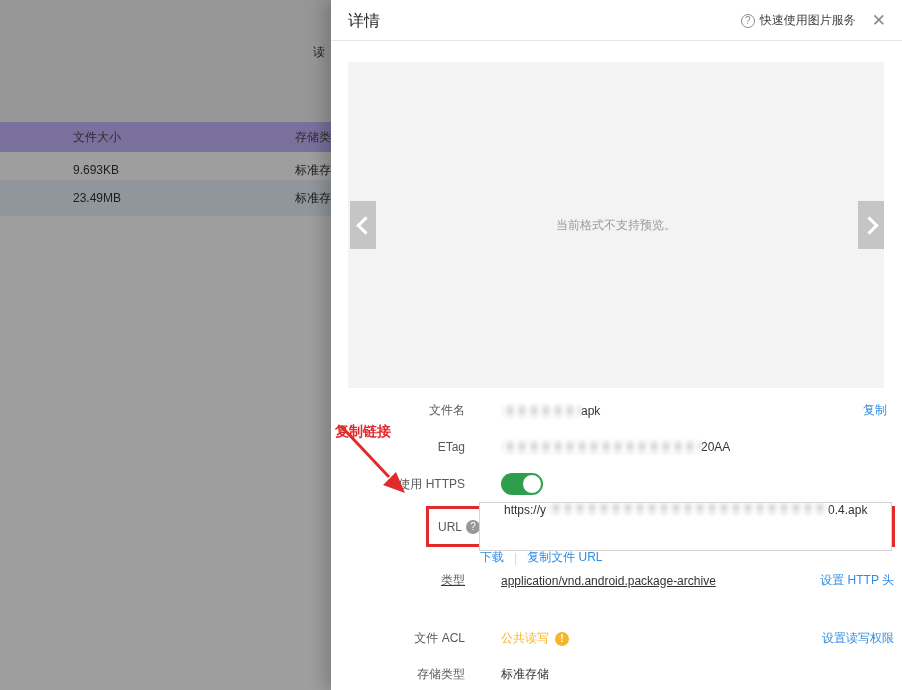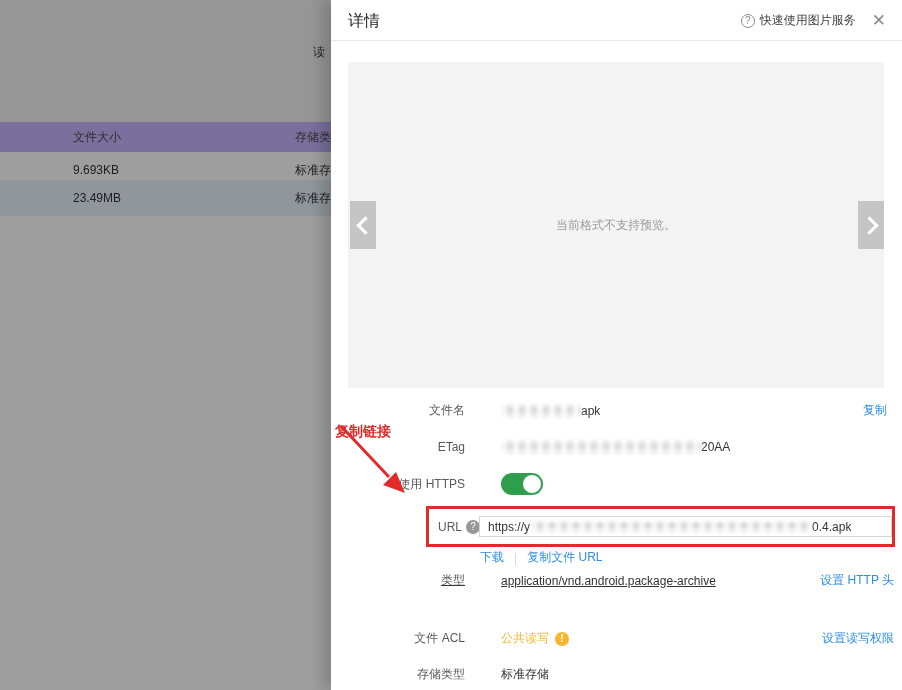--- a/index.html
+++ b/index.html
@@ -57,22 +57,22 @@
 
   .toggle { position:relative; width:42px; height:22px; border-radius:11px; background:#2e9e4c; cursor:pointer; }
   .toggle-knob { position:absolute; right:1px; top:1px; width:20px; height:20px; border-radius:50%;
     background:#fff; border:1px solid #2e9e4c; }
 
   .url-redbox { position:absolute; left:95px; top:506px; width:469px; height:41px;
     border:3px solid #e12b2b; display:flex; align-items:center; padding-left:9px; }
   .url-label { width:38px; color:#595959; display:flex; align-items:center; gap:4px; flex:none; }
   .q-filled { width:14px; height:14px; border-radius:50%; background:#979797; color:#fff; font-size:10px;
     line-height:14px; text-align:center; display:inline-block; flex:none; }
-  .url-input { margin-left:3px; width:414px; height:21px; border:1px solid #d4d4d4; background:#fff;
-    display:flex; align-items:center; padding:0 6px 0 8px; overflow:hidden; cursor:text; }
+  .url-input { margin-left:3px; width:414px; height:49px; border:1px solid #d4d4d4; background:#fff;
+    display:flex; align-items:flex-start; padding:0 6px 0 24px; overflow:hidden; cursor:text; }
   .url-mosaic { width:280px; height:12px; margin:0 1px; }
 
   .warn-circle { width:14px; height:14px; border-radius:50%; background:#f7b52c; color:#fff; font-size:10px;
     font-weight:700; line-height:14px; text-align:center; display:inline-block; margin-left:6px; }
   .amber { color:#f7b52c; }
   .divider { color:#d8d8d8; margin:0 10px; }
 </style>
 </head>
 <body>
 

